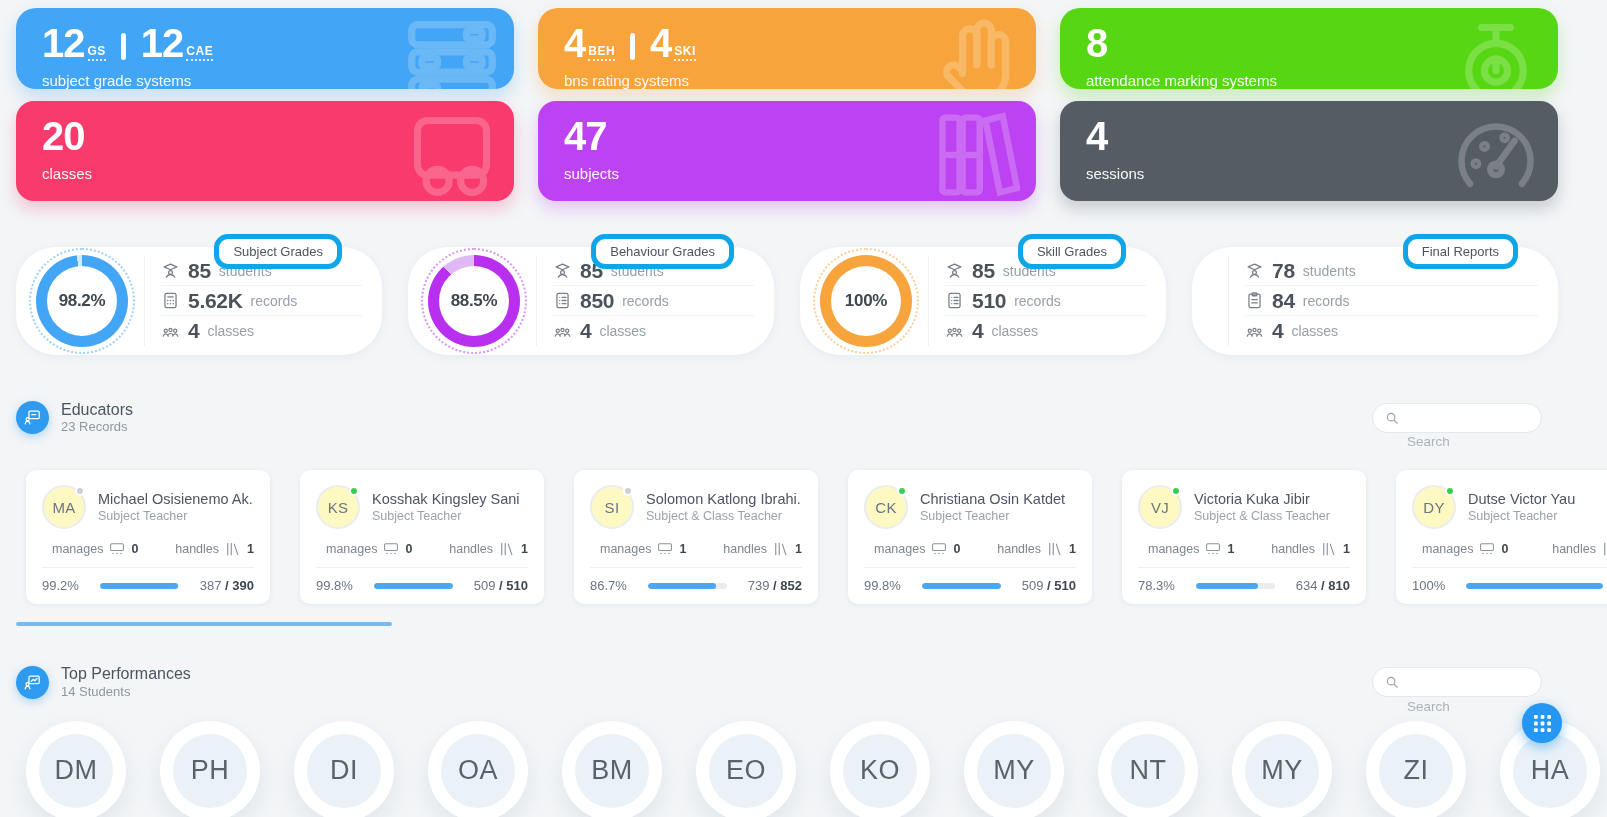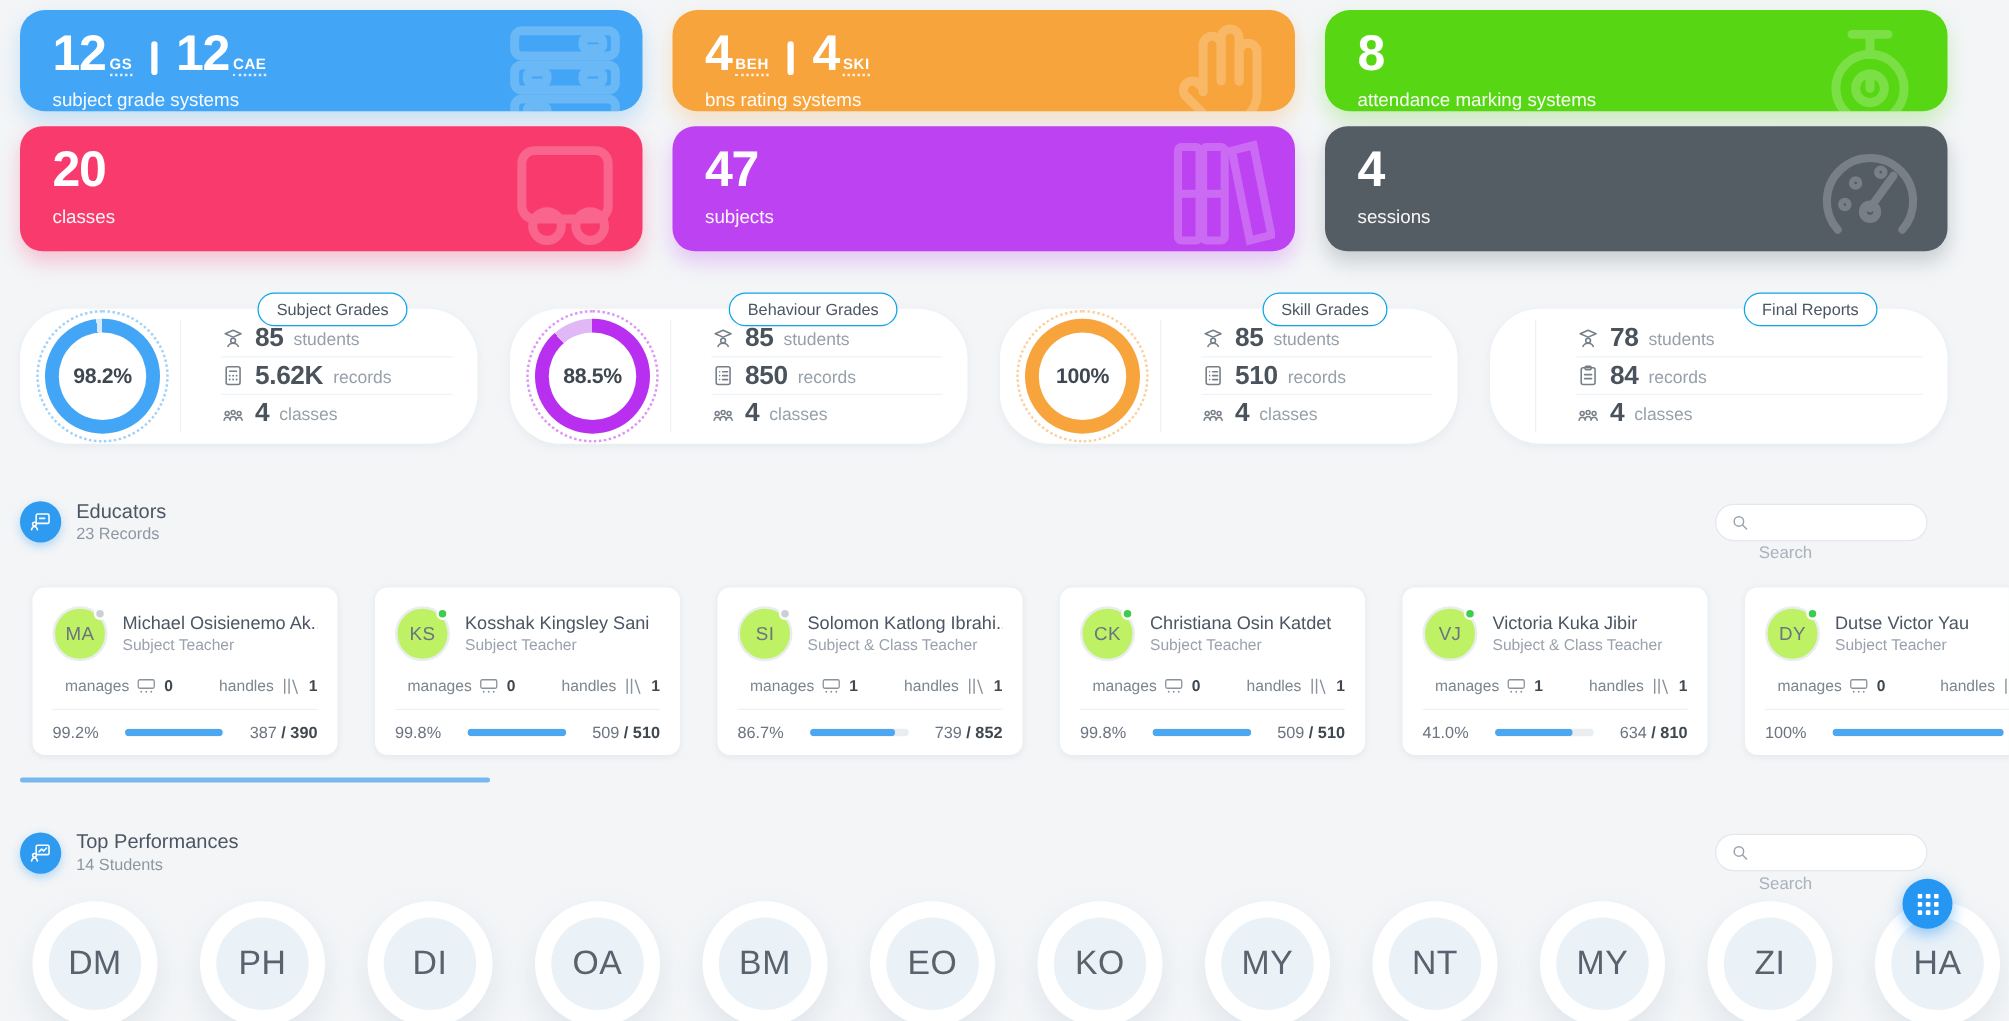--- a/index.html
+++ b/index.html
@@ -22,30 +22,30 @@
   .sub { font-size:12px; font-weight:700; letter-spacing:.5px; margin:0 0 2px 3px; padding-bottom:1px;
          border-bottom:2px dotted rgba(255,255,255,.8); }
   .vsep { width:5px; height:27px; background:#fff; border-radius:2.5px; margin:0 15px 3px 15px; }
   .scard-label { font-size:15px; margin-top:9px; opacity:.95; }
   .bg-icon { position:absolute; right:16px; top:8px; width:92px; height:92px; opacity:.22; }
   .bg-icon svg { width:100%; height:100%; }
   
   .summary-row { display:grid; grid-template-columns:repeat(4,1fr); gap:26px; width:1542px; margin:46px 0 0 16px; }
   .sum-card { position:relative; background:#fff; border-radius:40px; height:108px;
               box-shadow:0 2px 8px rgba(140,160,180,.10); display:flex; align-items:center; padding:0 20px 0 20px; }
-  .sum-pill { position:absolute; top:-13px; right:56px; background:#fff; border:1px solid #0ea5e9;
+  .sum-pill { position:absolute; top:-13px; right:40px; background:#fff; border:5px solid #0ea5e9;
               border-radius:14px; padding:5px 14px; font-size:13px; color:#4b5563; font-weight:500;
               box-shadow:0 1px 3px rgba(0,0,0,.04); white-space:nowrap;text-align:center; }
   .donut-wrap { position:relative; width:92px; height:92px; flex:0 0 auto; }
   .donut { position:absolute; inset:0; border-radius:50%; }
   .donut::after { content:""; position:absolute; inset:11px; background:#fff; border-radius:50%; }
   .donut-dots { position:absolute; inset:-7px; border-radius:50%; border:2px dotted #ccc; opacity:.5; }
   .donut-label { position:absolute; inset:0; display:flex; align-items:center; justify-content:center;
                  font-size:17px; font-weight:700; color:#3f4850; letter-spacing:-.3px; }
-  .sum-stats { flex:1; border-left:1px solid #eef1f4; margin-left:16px; padding-left:32px; }
+  .sum-stats { flex:1; border-left:1px solid #eef1f4; margin-left:16px; padding-left:16px; }
   .sum-row { display:flex; align-items:center; gap:8px; height:30px; border-bottom:1px solid #f0f3f5; }
   .sum-row:last-child { border-bottom:none; }
   .sum-ic { width:19px; height:19px; color:#767f88; flex:0 0 auto; }
   .sum-num { font-size:21px; font-weight:700; color:#4a535c; letter-spacing:-.3px; }
   .sum-lab { font-size:14px; color:#97a0a9; }
   
   .sec-head { display:flex; align-items:center; justify-content:space-between; width:1526px; margin-left:16px; }
   .sh-left { display:flex; align-items:center; gap:12px; }
   .sh-badge { width:33px; height:33px; border-radius:50%; background:#2e9bf0; display:flex; align-items:center; justify-content:center;
               box-shadow:0 3px 8px rgba(46,155,240,.35); }
@@ -56,21 +56,21 @@
             border:1px solid #e4e8ec; border-radius:16px; padding:0 12px; }
   .search svg { width:14px; height:14px; flex:0 0 auto; }
   .search input { border:none; outline:none; width:100%; font-size:13.5px; color:#5a646e;
                   font-family:"Liberation Sans",sans-serif; background:transparent;margin-top:48px; }
   .search input::placeholder { color:#aab2bb; }
   
   .ed-rail { display:flex; gap:30px; margin:36px 0 0 26px; }
   .ed-card { flex:0 0 244px; width:244px; height:134px; background:#fff; border-radius:10px;
              box-shadow:0 1px 5px rgba(140,160,180,.14); padding:15px 16px 12px; }
   .ed-top { display:flex; align-items:center; gap:12px; }
-  .ed-avatar { position:relative; width:44px; height:44px; border-radius:50%; background:#bef264;
+  .ed-avatar { position:relative; width:44px; height:44px; border-radius:50%; background:#fef9c3;
                border:2px solid #e9edf0; display:flex; align-items:center; justify-content:center; flex:0 0 auto; }
   .ed-ini { font-size:15px; color:#6b7480; letter-spacing:.3px; }
   .ed-dot { position:absolute; top:-1px; right:-1px; width:10px; height:10px; border-radius:50%;
             background:#c9d0d6; border:2px solid #fff; }
   .ed-id { min-width:0; }
   .ed-name { font-size:14.5px; color:#4b5563; font-weight:500; white-space:nowrap; overflow:hidden; }
   .ed-role { font-size:12.5px; color:#9aa3ad; margin-top:2px; white-space:nowrap; overflow:hidden; }
   .ed-meta { display:flex; justify-content:space-between; align-items:center; margin-top:13px; }
   .ed-meta-item { display:flex; align-items:center; gap:6px; }
   .ed-meta-label { font-size:12.5px; color:#7c868f;padding-left:10px; }
@@ -563,21 +563,21 @@
       <div class="ed-meta-item">
         <span class="ed-meta-label">handles</span>
         <svg class="ed-mi" viewBox="0 0 18 16" fill="none" stroke="currentColor" stroke-width="1.3" stroke-linecap="round">
             <path d="M3 1.5v13M7 1.5v13M10.5 2.5l4 12"></path>
           </svg>
         <span class="ed-meta-num">1</span>
       </div>
     </div>
     <div class="ed-div"></div>
     <div class="ed-progress">
-      <span class="ed-pct">41.0%</span>
+      <span class="ed-pct">78.3%</span>
       <div class="ed-track">
           <div class="ed-fill" style="background: rgb(77, 166, 240); width: 78.3%;"></div>
         </div>
       <span class="ed-frac"><span class="ed-frac-v">634</span><span class="ed-frac-s"> / </span><span class="ed-frac-t">810</span></span>
     </div>
   </div>
 
   <div class="ed-card">
     <div class="ed-top">
       <div class="ed-avatar">

